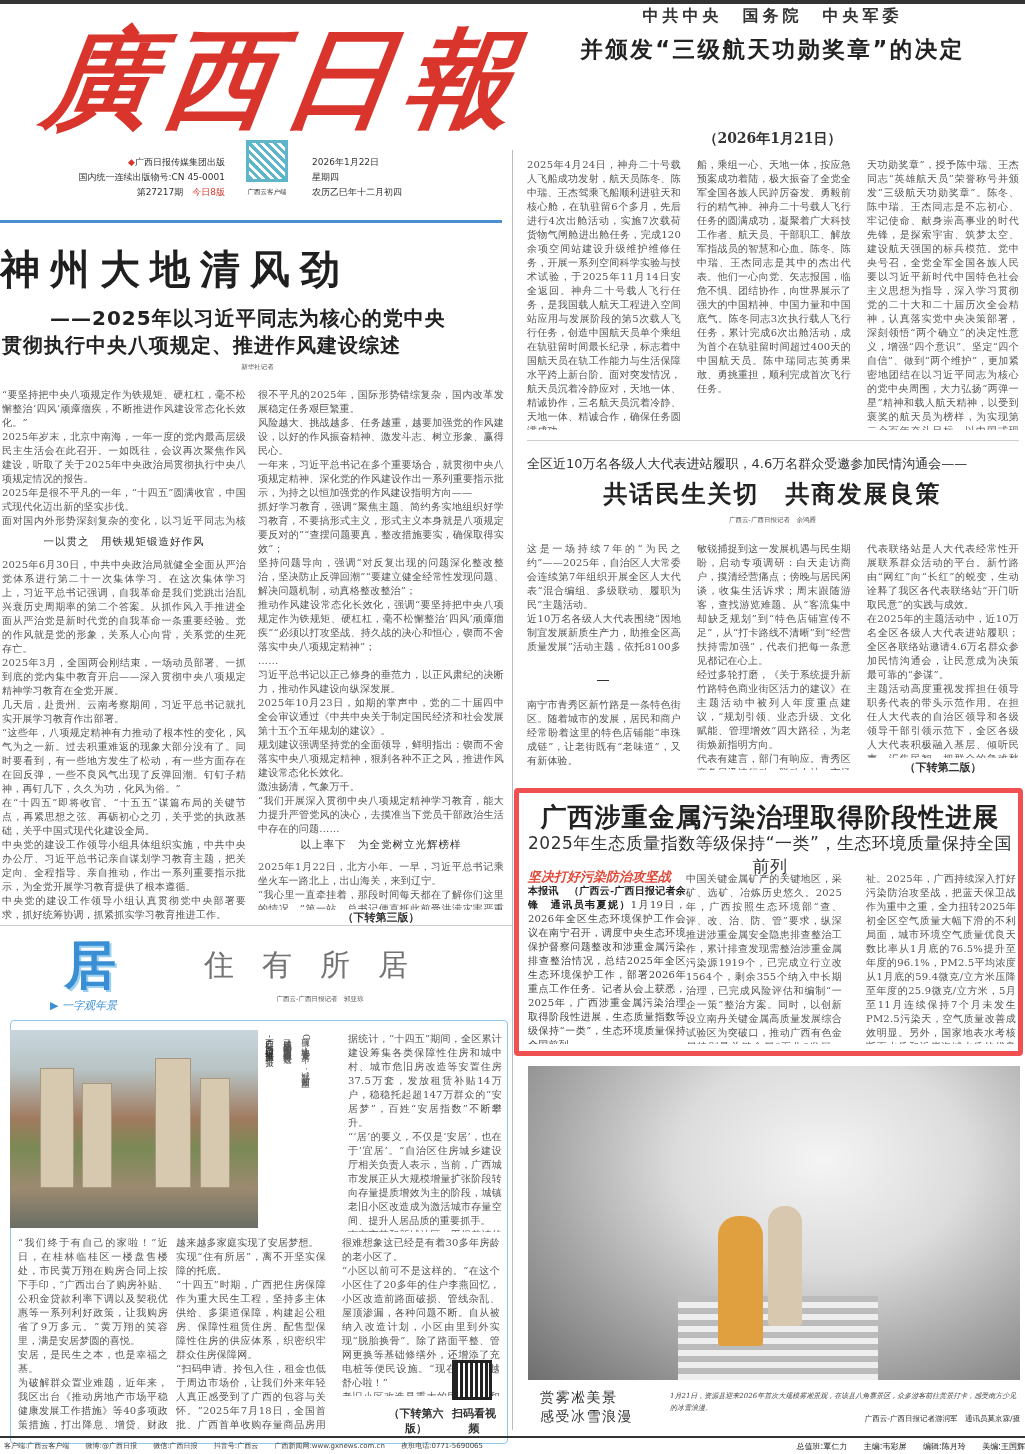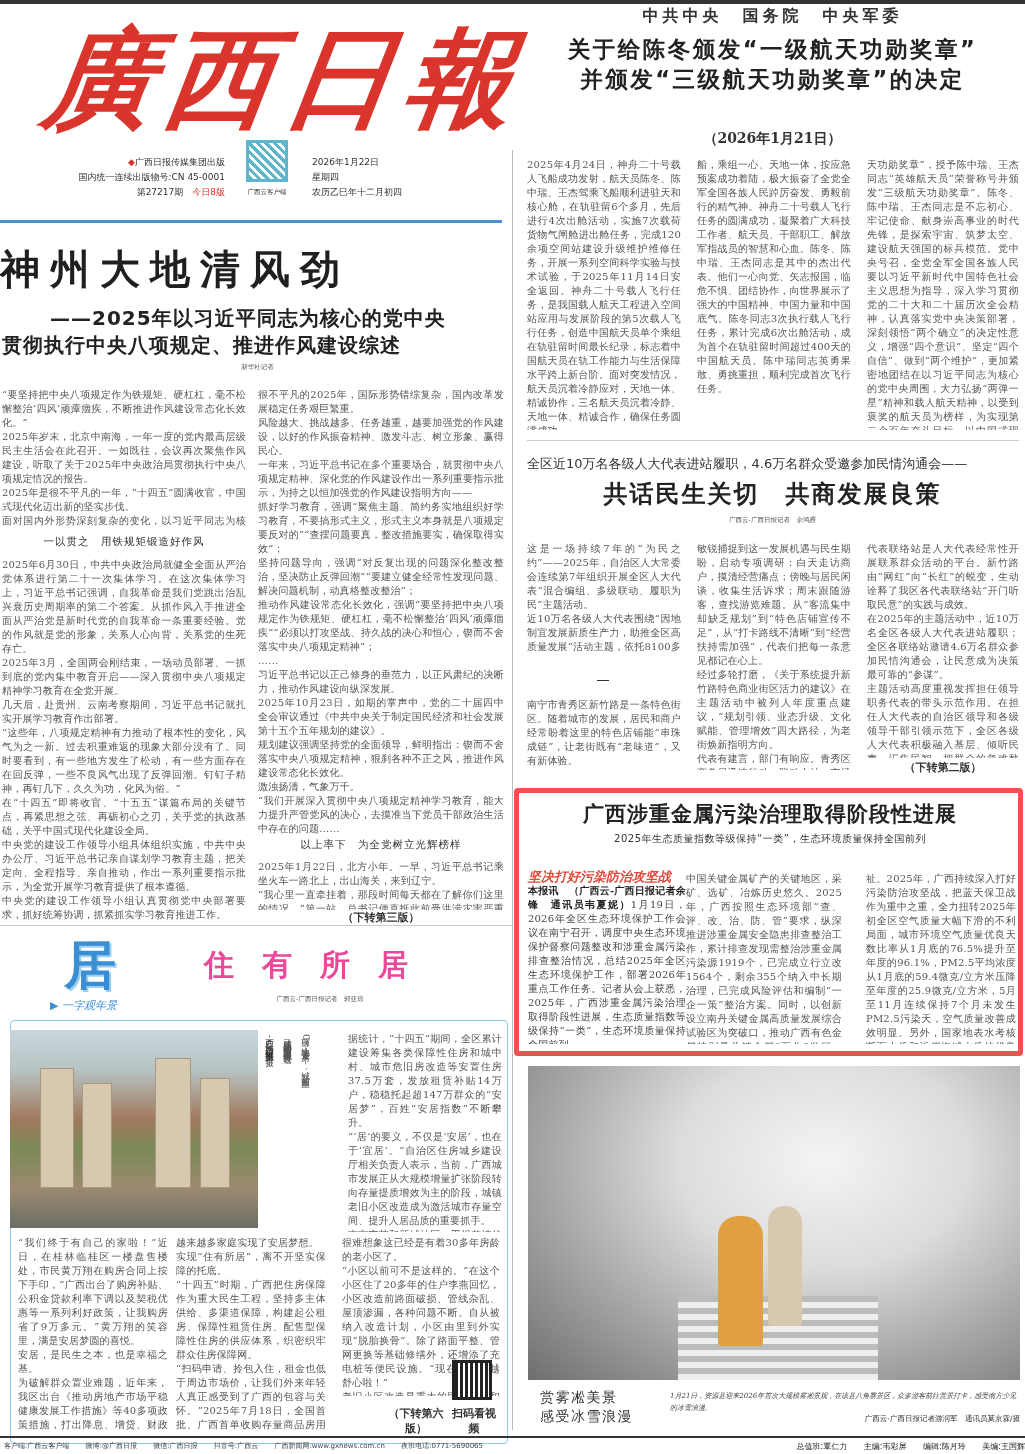--- a/index.html
+++ b/index.html
@@ -26,28 +26,28 @@
 
 .lm-title{left:0;top:242px;width:515px;text-align:left;font-size:40px;font-weight:bold;color:#1f1f1f;letter-spacing:10px}
 .lm-sub1{left:50px;top:305px;width:470px;font-size:20px;font-weight:bold;color:#222;letter-spacing:1px}
 .lm-sub2{left:2px;top:332px;width:470px;font-size:20px;font-weight:bold;color:#222;letter-spacing:1px}
 .byline{font-size:6.5px;color:#555;text-align:center}
 .subhead{font-size:10.5px;font-weight:normal;color:#333;text-align:center;letter-spacing:1px}
 
 .hline{height:1px;background:#ccc}
 
 .redbox{left:514px;top:788px;width:509px;height:268px;border:5px solid #f05050;border-radius:4px}
-.rb-title{left:520px;top:800px;width:500px;text-align:center;font-size:21px;color:#222;font-weight:bold;letter-spacing:1px}
-.rb-sub{left:520px;top:832px;width:500px;text-align:center;font-size:10px;color:#333;letter-spacing:.5px}
+.rb-title{left:520px;top:800px;width:500px;text-align:center;font-size:26px;color:#222;font-weight:bold;letter-spacing:1px}
+.rb-sub{left:520px;top:832px;width:500px;text-align:center;font-size:17px;color:#333;letter-spacing:.5px}
 .rb-tag{left:528px;top:868px;width:160px;font-size:13px;font-weight:bold;color:#e04a3a;font-style:italic;font-family:"DejaVu Sans",sans-serif}
 
 .housebox{left:10px;top:1020px;width:498px;height:424px;border:1.5px solid #8cc8ea;border-radius:4px}
 .ju-char{left:60px;top:935px;width:60px;height:60px;font-size:52px;font-weight:bold;color:#3a8fd4;text-align:center;line-height:60px;font-family:"DejaVu Sans",sans-serif;text-shadow:2px 2px 0 #9cd0f0}
 .ju-tag{left:50px;top:998px;width:90px;font-size:11px;color:#3a8fd4;font-style:italic}
-.ju-title{left:190px;top:945px;width:260px;text-align:center;font-size:30px;font-weight:bold;color:#ec4899;letter-spacing:28px;font-family:"DejaVu Sans",sans-serif}
+.ju-title{left:190px;top:945px;width:260px;text-align:center;font-size:30px;font-weight:normal;color:#737373;letter-spacing:28px;font-family:"DejaVu Sans",sans-serif}
 .photo-left{left:10px;top:1030px;width:248px;height:198px;background:linear-gradient(180deg,#c9d6dd 0%,#b7c3c4 20%,#a07a5e 45%,#7a8a55 60%,#9c8a70 80%,#6a6e64 100%)}
 .photo-left .tower{position:absolute;bottom:40px;background:#d7c8b0;border:1px solid #a89880}
 .vcap{font-size:8.5px;line-height:11px;color:#333;writing-mode:vertical-rl;font-family:"DejaVu Serif",serif;letter-spacing:1px}
 .qr-house{left:452px;top:1360px;width:40px;height:40px;background:repeating-linear-gradient(90deg,#222 0 3px,#fff 3px 5px),#222;border:3px solid #222}
 
 .photo-right{left:528px;top:1066px;width:492px;height:314px;background:radial-gradient(ellipse at 60% 30%,#f4f4f4 0%,#dcdcdc 35%,#a8a8a8 65%,#6e6e6e 100%)}
 .photo-right .figure1{position:absolute;left:190px;top:150px;width:45px;height:130px;background:#e0a040;border-radius:20px 20px 4px 4px}
 .photo-right .figure2{position:absolute;left:240px;top:140px;width:34px;height:120px;background:#d8c8b0;border-radius:16px 16px 4px 4px}
 .photo-right .stairs{position:absolute;left:150px;top:230px;width:200px;height:84px;background:repeating-linear-gradient(180deg,#bbb 0 6px,#eee 6px 12px)}
 .snow-title{left:540px;top:1388px;width:110px;font-size:14px;line-height:19px;color:#333;font-family:"DejaVu Sans",sans-serif;letter-spacing:1.5px}
@@ -81,21 +81,20 @@
 <div class="abs qr-label sans">广西云客户端</div>
 <div class="abs meta-right sans">
   <div>2026年1月22日</div>
   <div>星期四</div>
   <div>农历乙巳年十二月初四</div>
 </div>
 <div class="abs blue-rule"></div>
 
 <div class="abs tr-sub">中共中央　国务院　中央军委</div>
 <div class="abs tr-title sans">
-  <div>关于给陈冬颁发“一级航天功勋奖章”</div>
   <div>并颁发“三级航天功勋奖章”的决定</div>
 </div>
 <div class="abs tr-date">（2026年1月21日）</div>
 <div class="abs col" style="left:527px;top:158px;width:154px;height:272px">2025年4月24日，神舟二十号载人飞船成功发射，航天员陈冬、陈中瑞、王杰驾乘飞船顺利进驻天和核心舱，在轨驻留6个多月，先后进行4次出舱活动，实施7次载荷货物气闸舱进出舱任务，完成120余项空间站建设升级维护维修任务，开展一系列空间科学实验与技术试验，于2025年11月14日安全返回。神舟二十号载人飞行任务，是我国载人航天工程进入空间站应用与发展阶段的第5次载人飞行任务，创造中国航天员单个乘组在轨驻留时间最长纪录，标志着中国航天员在轨工作能力与生活保障水平跨上新台阶。面对突发情况，航天员沉着冷静应对，天地一体、精诚协作，三名航天员沉着冷静、天地一体、精诚合作，确保任务圆满成功。</div>
 <div class="abs col" style="left:697px;top:158px;width:154px;height:272px">船，乘组一心、天地一体，按应急预案成功着陆，极大振奋了全党全军全国各族人民踔厉奋发、勇毅前行的精气神。神舟二十号载人飞行任务的圆满成功，凝聚着广大科技工作者、航天员、干部职工、解放军指战员的智慧和心血。陈冬、陈中瑞、王杰同志是其中的杰出代表。他们一心向党、矢志报国，临危不惧、团结协作，向世界展示了强大的中国精神、中国力量和中国底气。陈冬同志3次执行载人飞行任务，累计完成6次出舱活动，成为首个在轨驻留时间超过400天的中国航天员。陈中瑞同志英勇果敢、勇挑重担，顺利完成首次飞行任务。</div>
 <div class="abs col" style="left:867px;top:158px;width:152px;height:272px">天功勋奖章”，授予陈中瑞、王杰同志“英雄航天员”荣誉称号并颁发“三级航天功勋奖章”。陈冬、陈中瑞、王杰同志是不忘初心、牢记使命、献身崇高事业的时代先锋，是探索宇宙、筑梦太空、建设航天强国的标兵模范。党中央号召，全党全军全国各族人民要以习近平新时代中国特色社会主义思想为指导，深入学习贯彻党的二十大和二十届历次全会精神，认真落实党中央决策部署，深刻领悟“两个确立”的决定性意义，增强“四个意识”、坚定“四个自信”、做到“两个维护”，更加紧密地团结在以习近平同志为核心的党中央周围，大力弘扬“两弹一星”精神和载人航天精神，以受到褒奖的航天员为榜样，为实现第二个百年奋斗目标、以中国式现代化全面推进强国建设、民族复兴伟业而团结奋斗。</div>
 <div class="abs hline" style="left:527px;top:440px;width:492px"></div>
 
 <div class="abs lm-title sans">神州大地清风劲</div>
 <div class="abs lm-sub1 sans">——2025年以习近平同志为核心的党中央</div>

